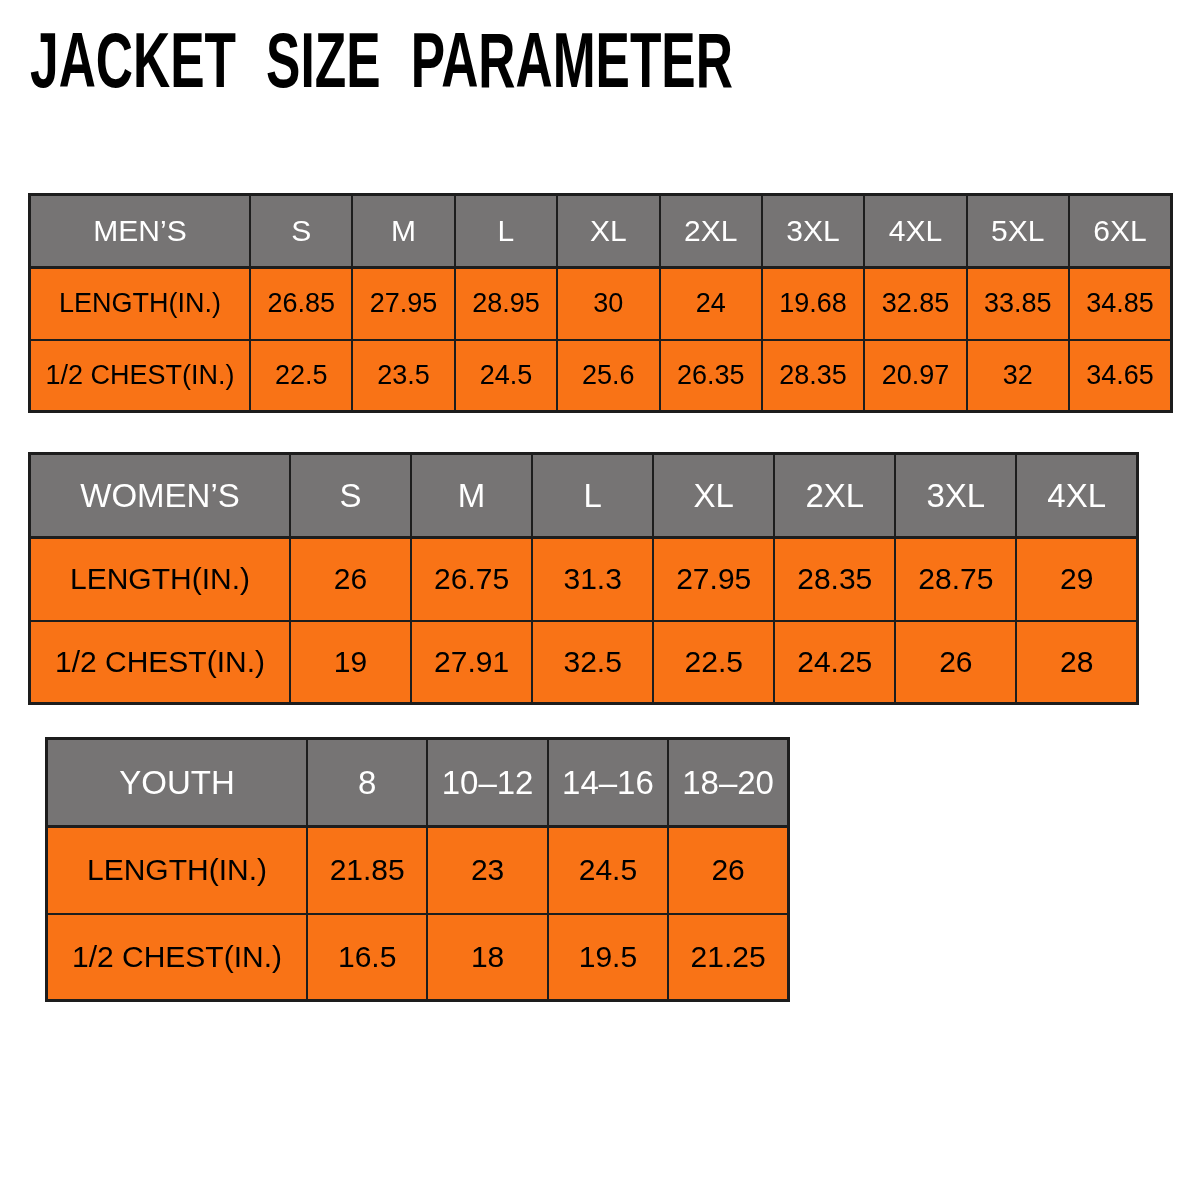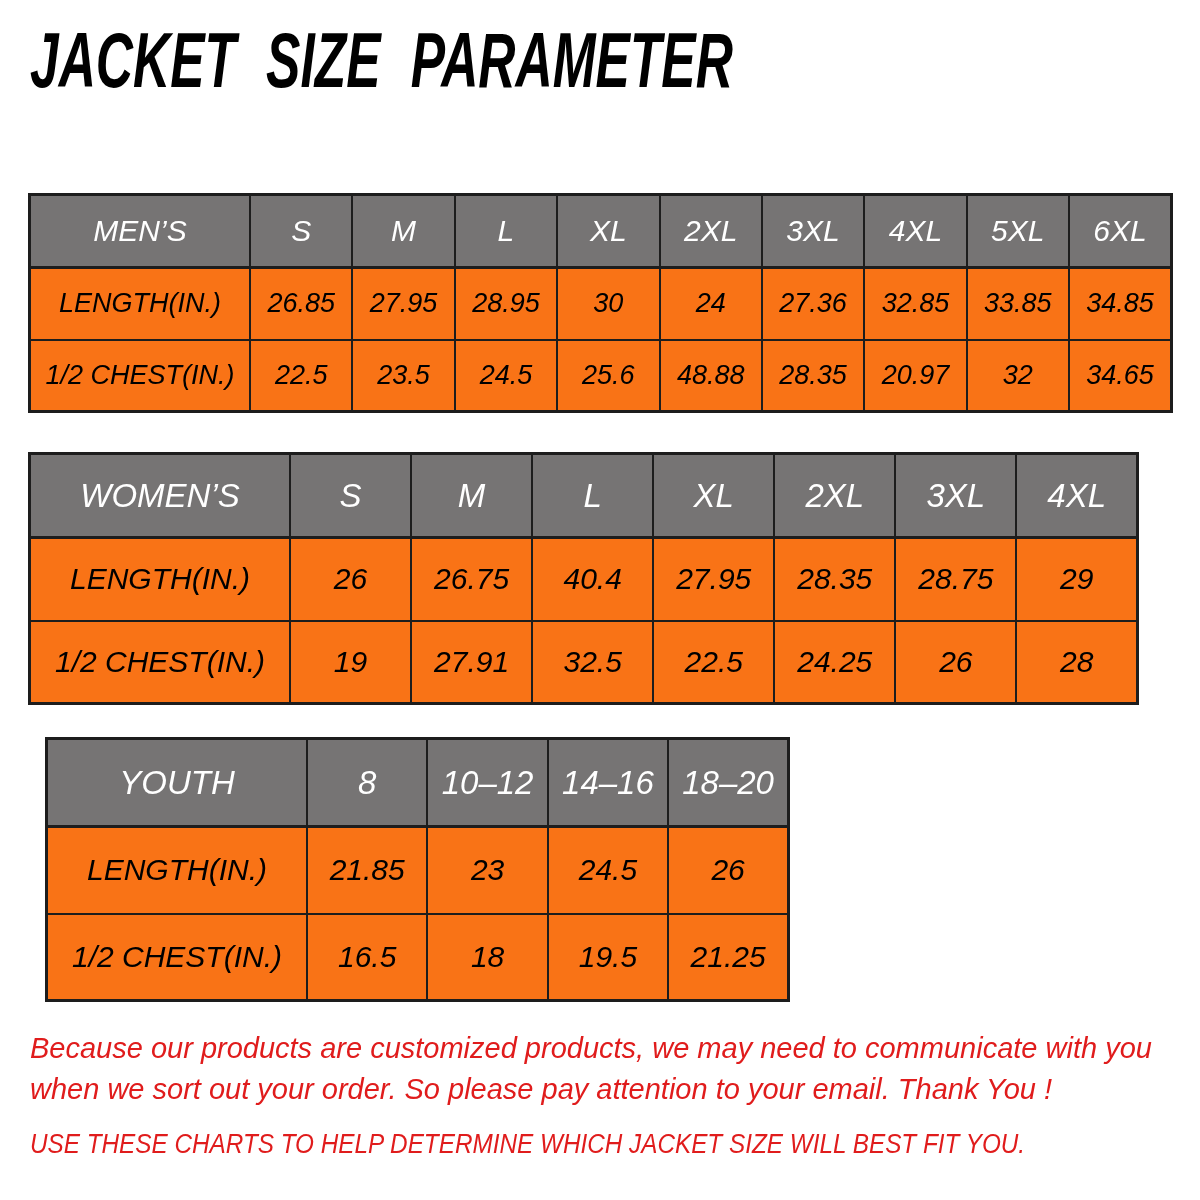--- a/index.html
+++ b/index.html
@@ -1,21 +1,21 @@
 <!DOCTYPE html>
 <html style="--red: #e01c1c; --header-bg: #767474;"><head>
 <meta charset="utf-8">
 <style>
   html, body { margin: 0; padding: 0; }
   body {
     width: 1200px; height: 1200px; overflow: hidden;
     background: #ffffff;
     font-family: "Liberation Sans", sans-serif;
   }
-  .page { position: relative; width: 1112px; height: 1200px; font-style: italic; }
+  .page { position: relative; width: 1112px; height: 1200px; }
 
   
   .title {
     position: absolute; left: 30px; top: 20px;
     font-size: 78px; line-height: 80px; font-weight: 700;
     color: #000; white-space: nowrap; margin: 0;
   }
   .title .squish {
     display: inline-block; transform: scaleX(0.66); transform-origin: left center;
     word-spacing: 24px; letter-spacing: 0px;
@@ -111,32 +111,32 @@
         </tr>
       </thead>
       <tbody>
         <tr>
           <td class="label-col">LENGTH(IN.)</td>
           <td>26.85</td>
           <td>27.95</td>
           <td>28.95</td>
           <td>30</td>
           <td>24</td>
-          <td>27.36</td>
+          <td>19.68</td>
           <td>32.85</td>
           <td>33.85</td>
           <td>34.85</td>
         </tr>
         <tr>
           <td class="label-col">1/2 CHEST(IN.)</td>
           <td>22.5</td>
           <td>23.5</td>
           <td>24.5</td>
           <td>25.6</td>
-          <td>48.88</td>
+          <td>26.35</td>
           <td>28.35</td>
           <td>20.97</td>
           <td>32</td>
           <td>34.65</td>
         </tr>
       </tbody>
     </table>
 
   <table id="womens-table" class="tbl">
       <thead>
@@ -149,21 +149,21 @@
           <th>2XL</th>
           <th>3XL</th>
           <th>4XL</th>
         </tr>
       </thead>
       <tbody>
         <tr>
           <td class="label-col">LENGTH(IN.)</td>
           <td>26</td>
           <td>26.75</td>
-          <td>40.4</td>
+          <td>31.3</td>
           <td>27.95</td>
           <td>28.35</td>
           <td>28.75</td>
           <td>29</td>
         </tr>
         <tr>
           <td class="label-col">1/2 CHEST(IN.)</td>
           <td>19</td>
           <td>27.91</td>
           <td>32.5</td>
@@ -196,17 +196,15 @@
         <tr>
           <td class="label-col">1/2 CHEST(IN.)</td>
           <td>16.5</td>
           <td>18</td>
           <td>19.5</td>
           <td>21.25</td>
         </tr>
       </tbody>
     </table>
 
-  <div class="para">Because our products are customized products, we may need to communicate with you when we sort out your order. So please pay attention to your email. Thank You !</div>
-
-  <div class="advice"><span class="squish">USE THESE CHARTS TO HELP DETERMINE WHICH JACKET SIZE WILL BEST FIT YOU.</span></div>
+
 
 </div>
 
 </body></html>

